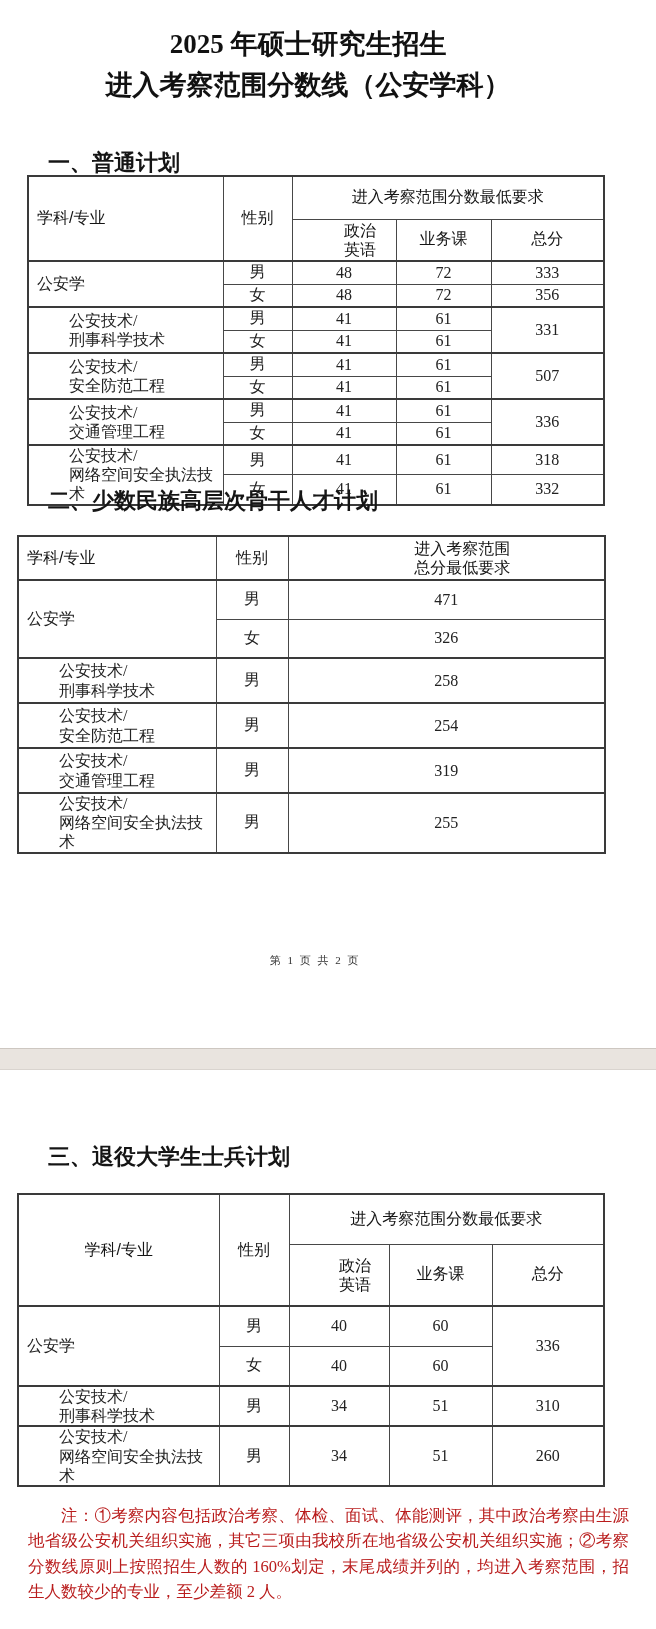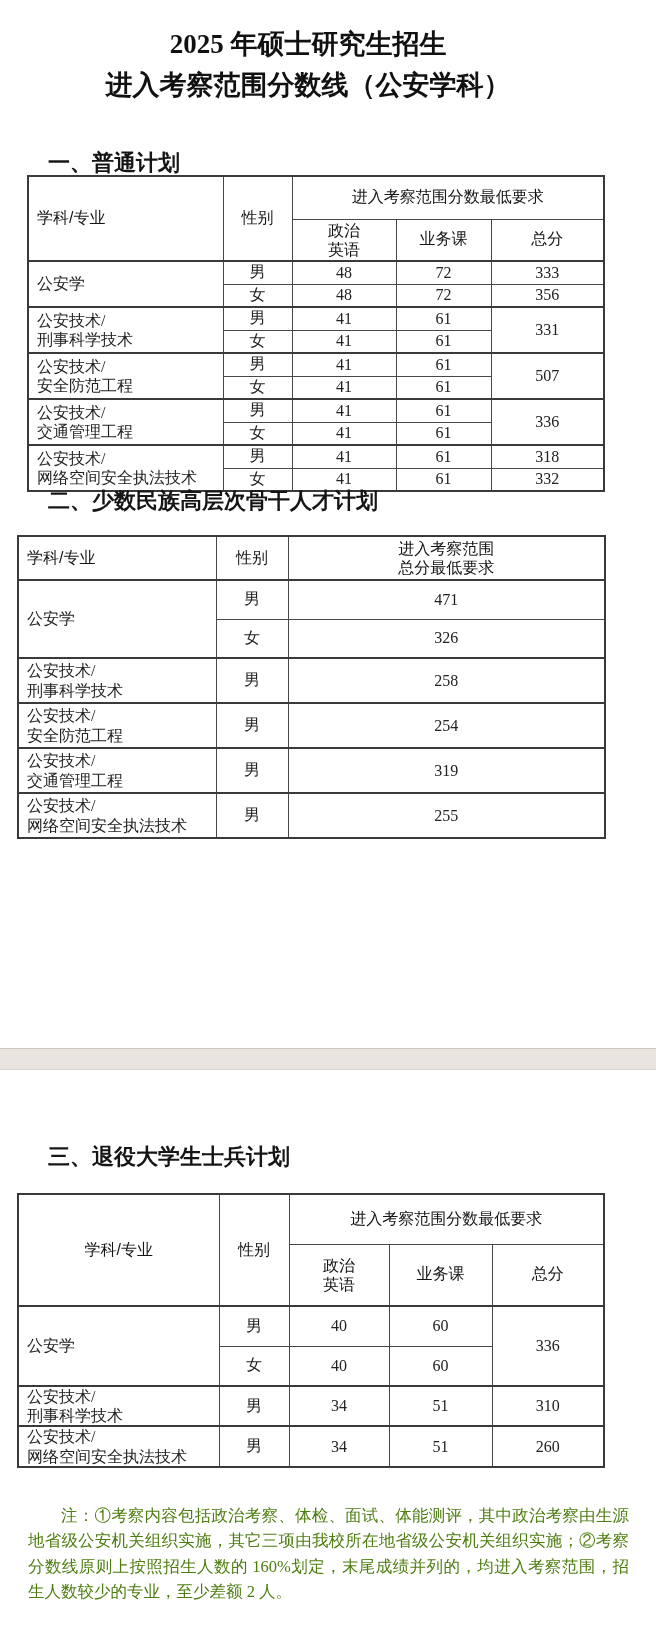--- a/index.html
+++ b/index.html
@@ -25,35 +25,35 @@
     vertical-align:middle; font-size:16px; overflow:hidden;
   }
   table.tbl th.hd {
     font-family:"Liberation Sans", sans-serif; font-weight:400; color:#151515;
     font-size:16px;
   }
   table.tbl td { font-family:"Liberation Serif", serif; color:#222; }
   .subj { text-align:left !important; padding-left:8px !important; font-size:15px; line-height:1.3; }
   .subj-h-left { text-align:left !important; padding-left:8px !important; }
   tr.tksep > th, tr.tksep > td { border-top:2px solid #3a3a3a; }
-  .blk { display:block; line-height:1.2; }
+  .blk { display:block; line-height:1.2;margin-left:32px; }
   .page-footer {
     position:absolute; top:953px; left:0; width:630px; text-align:center;
     font-size:11px; letter-spacing:2px; color:#333;
     font-family:"Liberation Serif", serif;
   }
   .page-band {
     position:absolute; top:1048px; left:0; width:656px; height:22px;
     background:#e9e4df; border-top:1px solid #cdc7c1; border-bottom:1px solid #d9d4cf;
     box-sizing:border-box;
   }
   .note {
     position:absolute; top:1486px; left:28px; width:601px;
     font-size:16.5px; line-height:25.5px; text-align:justify; text-indent:2em;
-    color:#4d7c0f; font-family:"Liberation Serif", serif;
+    color:#b91c1c; font-family:"Liberation Serif", serif;
   }
 </style>
 </head>
 <body>
 
 <div class="canvas">
 
   <div class="doc-title">
     <div>2025 年硕士研究生招生</div>
     <div>进入考察范围分数线（公安学科）</div>
@@ -214,20 +214,21 @@
       <td class="subj">
         <span class="blk">公安技术/</span>
         <span class="blk">网络空间安全执法技术</span>
       </td>
       <td>男</td>
       <td>255</td>
     </tr>
   </tbody>
     </table>
 
+  <div class="page-footer">第 1 页 共 2 页</div>
 
   <div class="page-band"></div>
 
   <div class="sec-h" style="top:1142px;">三、退役大学生士兵计划</div>
 
   <table class="tbl" style="left:17px; top:1193px; width:586px;">
     <colgroup>
       <col style="width:201px">
         <col style="width:70px">
         <col style="width:100px">

